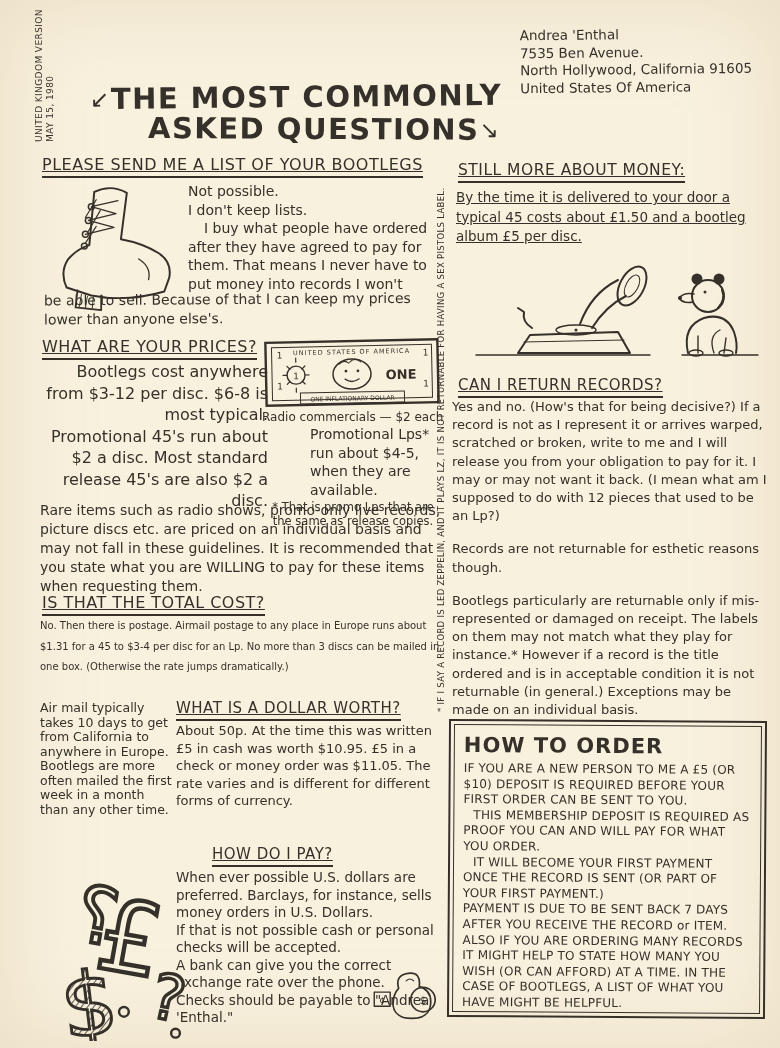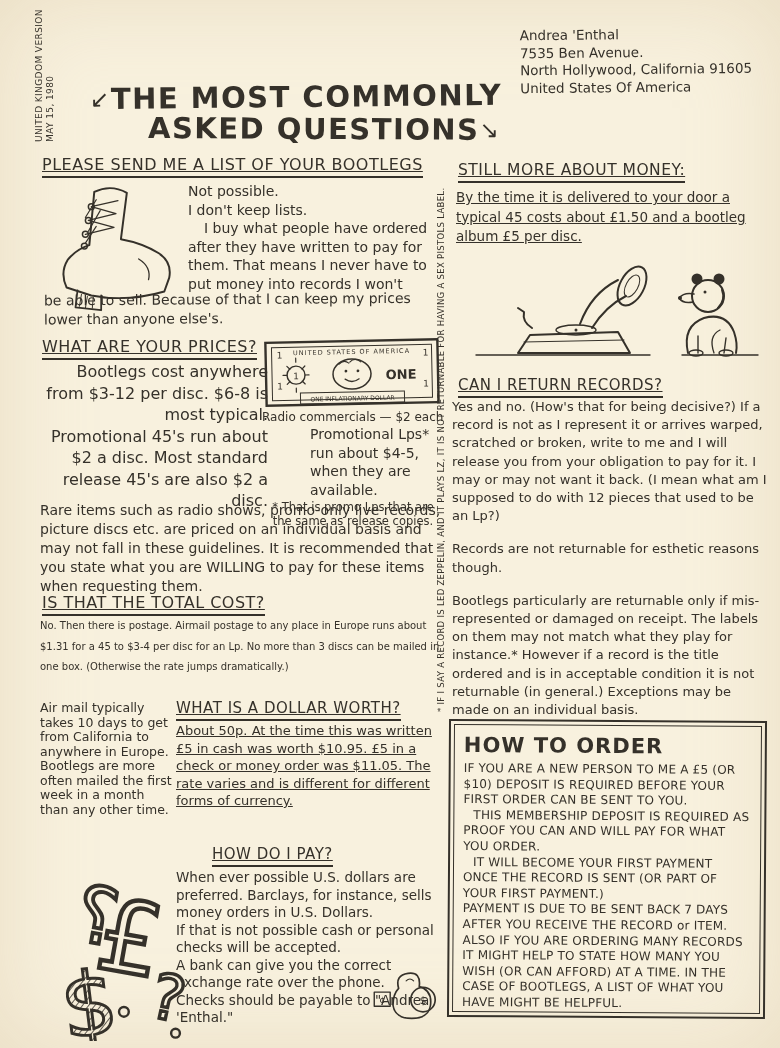--- a/index.html
+++ b/index.html
@@ -39,21 +39,21 @@
   .bill-cap   { left:262px; top:410px; width:182px; }
   .bill-cap .c1 { font-size:12px;   line-height:15px; }
   .bill-cap .c2 { font-size:14px;   line-height:18.5px;margin-left:48px; }
   .bill-cap .c3 { font-size:11.5px; line-height:13.5px; margin-top:2px;text-align:center; }
   .prices-rare{ left:40px; top:501px; width:408px; font-size:14px; line-height:19px; }
 
   .h-total    { left:42px; top:593px; font-size:16px; }
   .total-text { left:40px; top:616px; width:406px; font-size:10px; line-height:20.5px; }
   .airmail    { left:40px; top:701px; width:134px; font-size:12.5px; line-height:14.5px; }
   .h-worth    { left:176px; top:699px; font-size:15px; }
-  .worth-text { left:176px; top:722px; width:264px; font-size:13px; line-height:17.5px;text-decoration:underline; }
+  .worth-text { left:176px; top:722px; width:264px; font-size:13px; line-height:17.5px; }
   .h-pay      { left:176px; top:845px; font-size:15px;margin-left:36px; }
   .pay-text   { left:176px; top:869px; width:270px; font-size:13.5px; line-height:17.5px; }
   .symbols    { left:28px;  top:856px; }
   .coins      { left:368px; top:964px; }
 
   .h-money    { left:458px; top:161px; font-size:15.5px; }
   .money-text { left:456px; top:188px; width:306px; font-size:13.5px; line-height:19.5px;text-decoration:underline; }
   .gram       { left:468px; top:262px; }
   .h-return   { left:458px; top:376px; font-size:15px; }
   .return-text{ left:452px; top:398px; width:318px; font-size:13px; line-height:18.2px; }
@@ -100,21 +100,21 @@
       <circle cx="45" cy="67" r="3" stroke-width="1.5"></circle>
     <path d="M52 27 L79 21 M49 41 L77 34 M46 55 L75 48 M52 27 L77 34 M49 41 L75 48" stroke-width="1.3"></path>
     <path d="M38 112 L36 129 L62 132 L62 117" stroke-width="1.8"></path>
     <path d="M42 116 L40 128 M48 118 L46 130 M54 119 L53 130" stroke-width="1"></path>
     <path d="M100 80 Q113 88 110 101" stroke-width="1.3"></path>
   </svg>
 
   <div class="abs send-text">
     <p>Not possible.</p>
     <p>I don't keep lists.</p>
-    <p class="indent">I buy what people have ordered after they have written to pay for them. That means I never have to put money into records I won't</p>
+    <p class="indent">I buy what people have ordered after they have agreed to pay for them. That means I never have to put money into records I won't</p>
   </div>
   <p class="abs send-cont">be able to sell. Because of that I can keep my prices lower than anyone else's.</p>
 
   <div class="abs h-prices"><span class="hd">WHAT ARE YOUR PRICES?</span></div>
   <div class="abs prices-text">
     <p>Bootlegs cost anywhere from $3-12 per disc. $6-8 is most typical.</p>
     <p>Promotional 45's run about $2 a disc. Most standard release 45's are also $2 a disc.</p>
   </div>
 
   <svg class="abs bill" width="178" height="70" viewBox="0 0 178 70" fill="none" stroke="#35312a" stroke-linecap="round">

